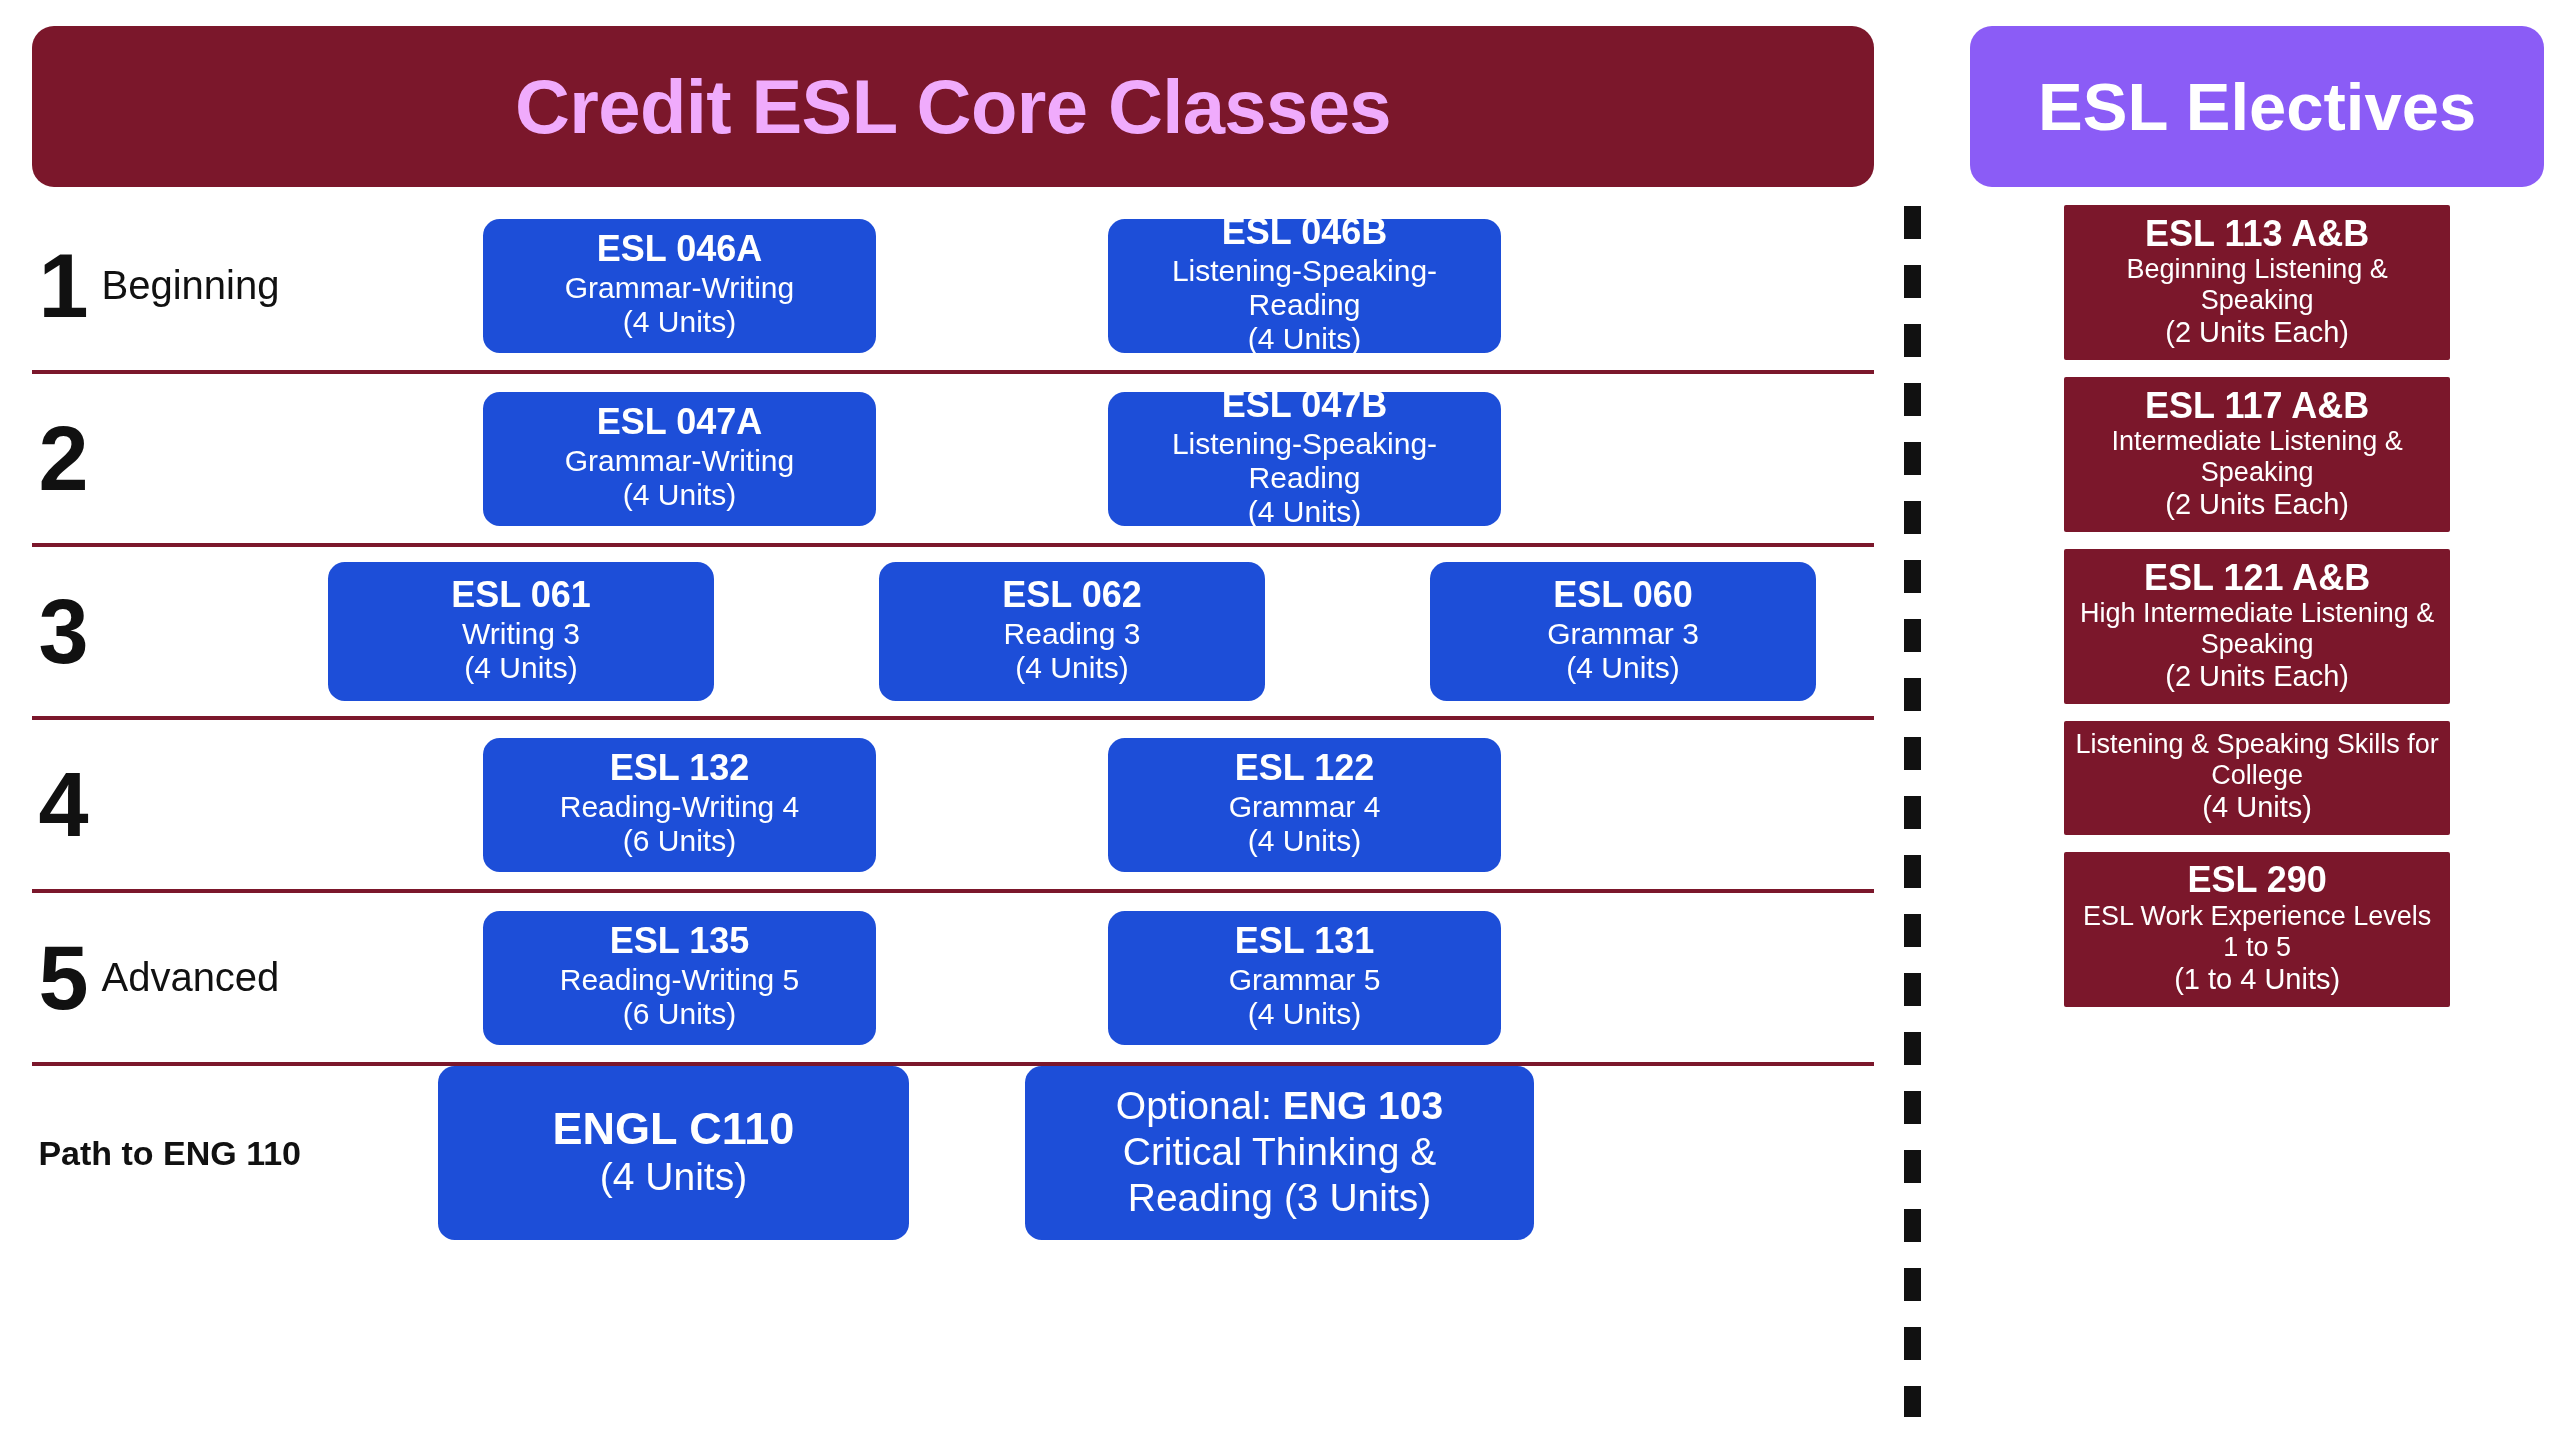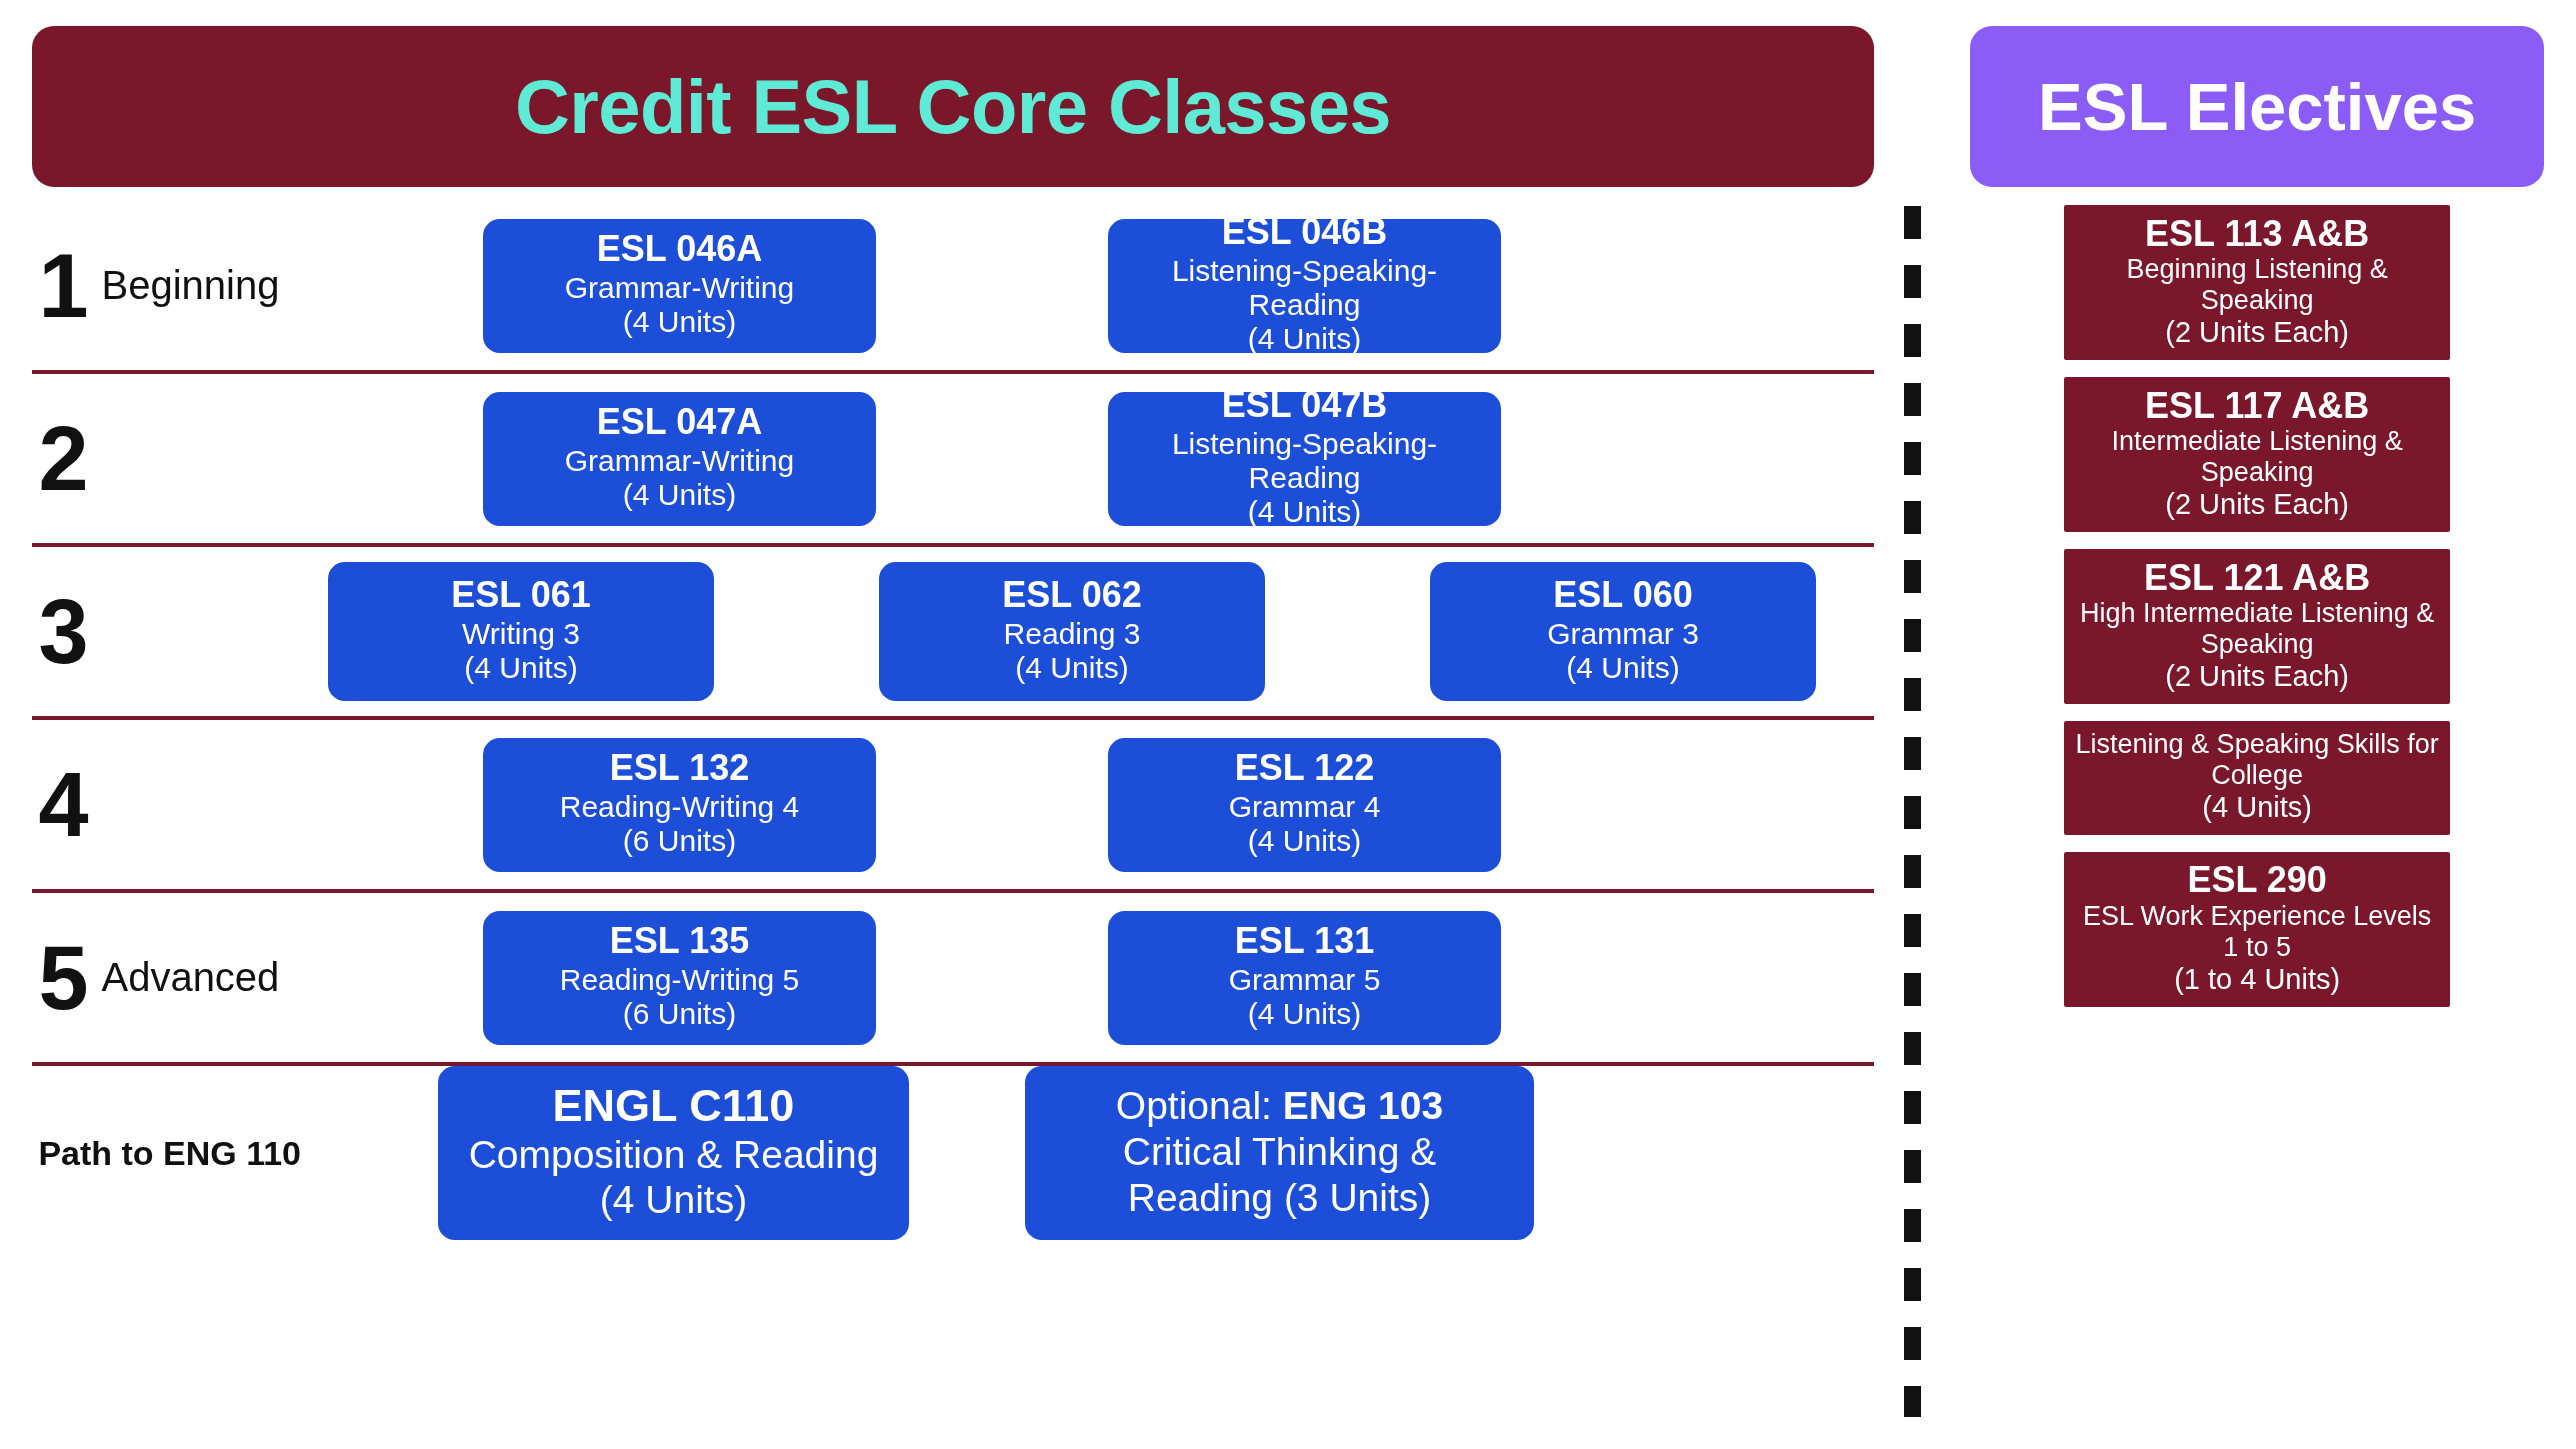--- a/index.html
+++ b/index.html
@@ -28,21 +28,21 @@
 
   
   .core-col {
     width: 1842px;
     display: flex;
     flex-direction: column;
   }
 
   .core-header {
     background: #7b172b;
-    color: #5eead4;
+    color: #f0abfc;
     border-radius: 22px;
     height: 161px;
     display: flex;
     align-items: center;
     justify-content: center;
     font-size: 76px;
     font-weight: bold;
     letter-spacing: -0.6px;
   }
 
@@ -333,21 +333,20 @@
             <div class="units">(4 Units)</div>
           </div>
         </div>
       </div>
 
       <div class="row last">
         <div class="path-label">Path to ENG 110</div>
         <div class="cards path">
           <div class="card engl">
             <div class="code">ENGL C110</div>
-            <div class="desc">Composition &amp; Reading</div>
             <div class="units">(4 Units)</div>
           </div>
           <div class="card eng103">
             <div class="line"><span>Optional: </span><b>ENG 103</b></div>
             <div class="line">Critical Thinking &amp;</div>
             <div class="line">Reading (3 Units)</div>
           </div>
         </div>
       </div>
 

